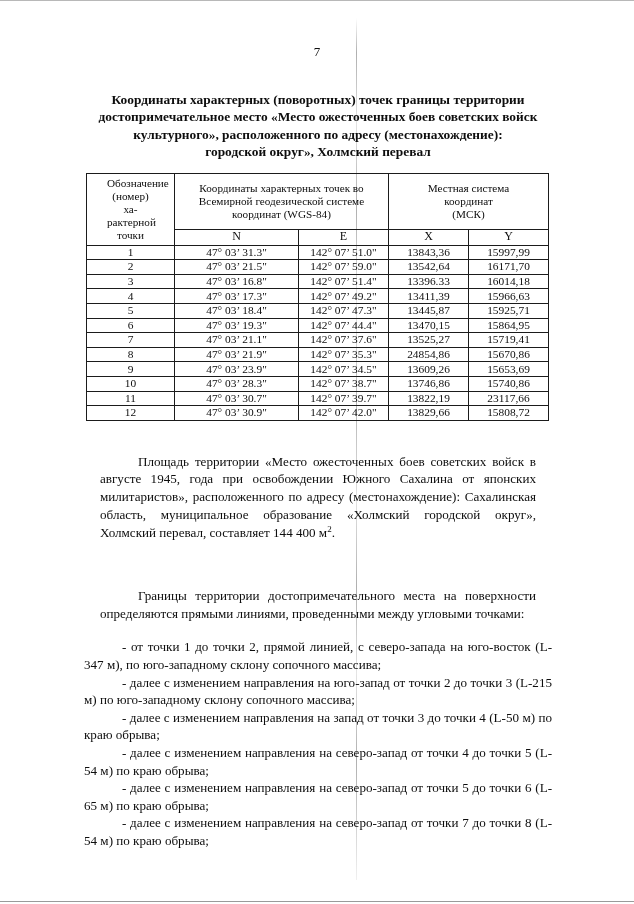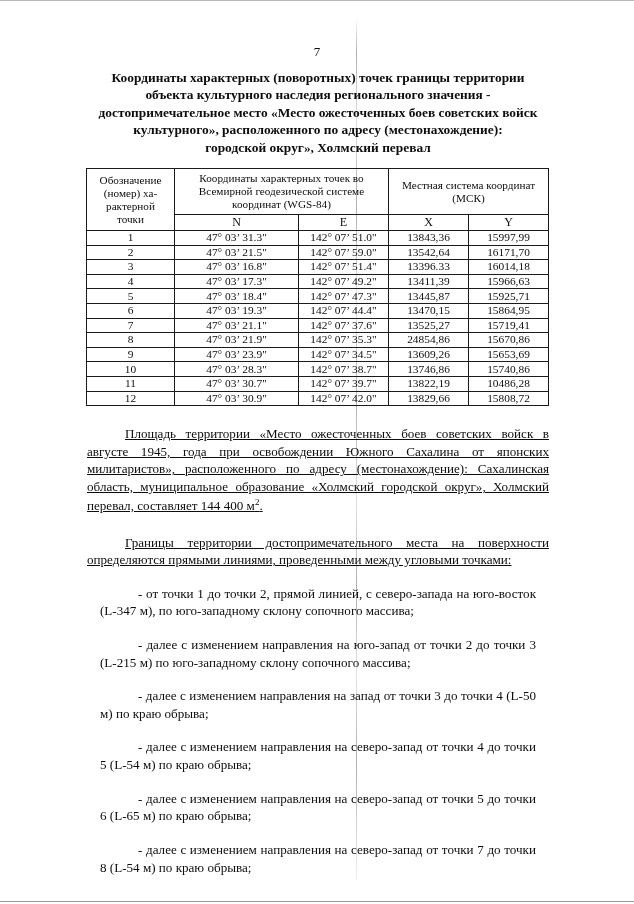--- a/index.html
+++ b/index.html
@@ -58,21 +58,21 @@
     top: 44px;
     left: 0;
     right: 0;
     text-align: center;
     font-size: 13px;
     letter-spacing: 0.2px;
   }
 
   .doc-body {
     position: absolute;
-    top: 69px;
+    top: 91px;
     left: 84px;
     width: 468px;
   }
 
   .doc-title {
     text-align: center;
     font-weight: bold;
     font-size: 13.4px;
     line-height: 1.30;
     margin: 0 0 12px 0;
@@ -90,21 +90,21 @@
   table.coords th,
   table.coords td {
     border: 1px solid #1b1b1b;
     text-align: center;
     vertical-align: middle;
     padding: 0;
     font-weight: normal;
     line-height: 1.16;
   }
   table.coords th.hdr-main {
-    padding: 3px 12px;
+    padding: 3px 20px;
     font-size: 11.2px;
   }
   table.coords th.sub {
     height: 15px;
     font-size: 12px;
   }
   table.coords td {
     height: 13.6px;
     font-size: 11.4px;
   }
@@ -113,53 +113,51 @@
   .col-e    { width: 90px; }
   .col-x    { width: 80px; }
   .col-y    { width: 80px; }
 
   
   .para {
     text-align: justify;
     text-justify: inter-word;
     font-size: 13.1px;
     line-height: 1.345;
-    margin: 3px;
-    text-decoration: underline;
+    margin: 16px;
   }
   .para.indent { text-indent: 38px; }
   .gap-lg { height: 16px; }
   .gap-md { height: 13px; }
 
   .bullet-line {
     text-align: justify;
     text-justify: inter-word;
     font-size: 13.1px;
     line-height: 1.345;
-    margin: 16px;
+    margin: 0;
     text-indent: 38px;
   }
   sup.m2 { font-size: 9px; vertical-align: super; }
 </style>
 </head>
 <body>
 
 <div class="page">
 
   <div class="scan-edge-top"></div>
   <div class="scan-edge-bottom"></div>
   <div class="fold-line"></div>
 
   <div class="page-number">7</div>
 
   <div class="doc-body">
 
     <div class="doc-title">
       <span class="tline">Координаты характерных (поворотных) точек границы территории</span>
-      <span class="tline">объекта культурного наследия регионального значения -</span>
       <span class="tline">достопримечательное место «Место ожесточенных боев советских войск</span>
       <span class="tline">культурного», расположенного по адресу (местонахождение):</span>
       <span class="tline">городской округ», Холмский перевал</span>
     </div>
 
     <table class="coords">
       <colgroup>
         <col class="col-num">
           <col class="col-n">
           <col class="col-e">
@@ -260,21 +258,21 @@
           <td>47° 03’ 28.3"</td>
           <td>142° 07’ 38.7"</td>
           <td>13746,86</td>
           <td>15740,86</td>
         </tr>
         <tr>
           <td>11</td>
           <td>47° 03’ 30.7"</td>
           <td>142° 07’ 39.7"</td>
           <td>13822,19</td>
-          <td>10486,28</td>
+          <td>23117,66</td>
         </tr>
         <tr>
           <td>12</td>
           <td>47° 03’ 30.9"</td>
           <td>142° 07’ 42.0"</td>
           <td>13829,66</td>
           <td>15808,72</td>
         </tr>
       </tbody>
     </table>

